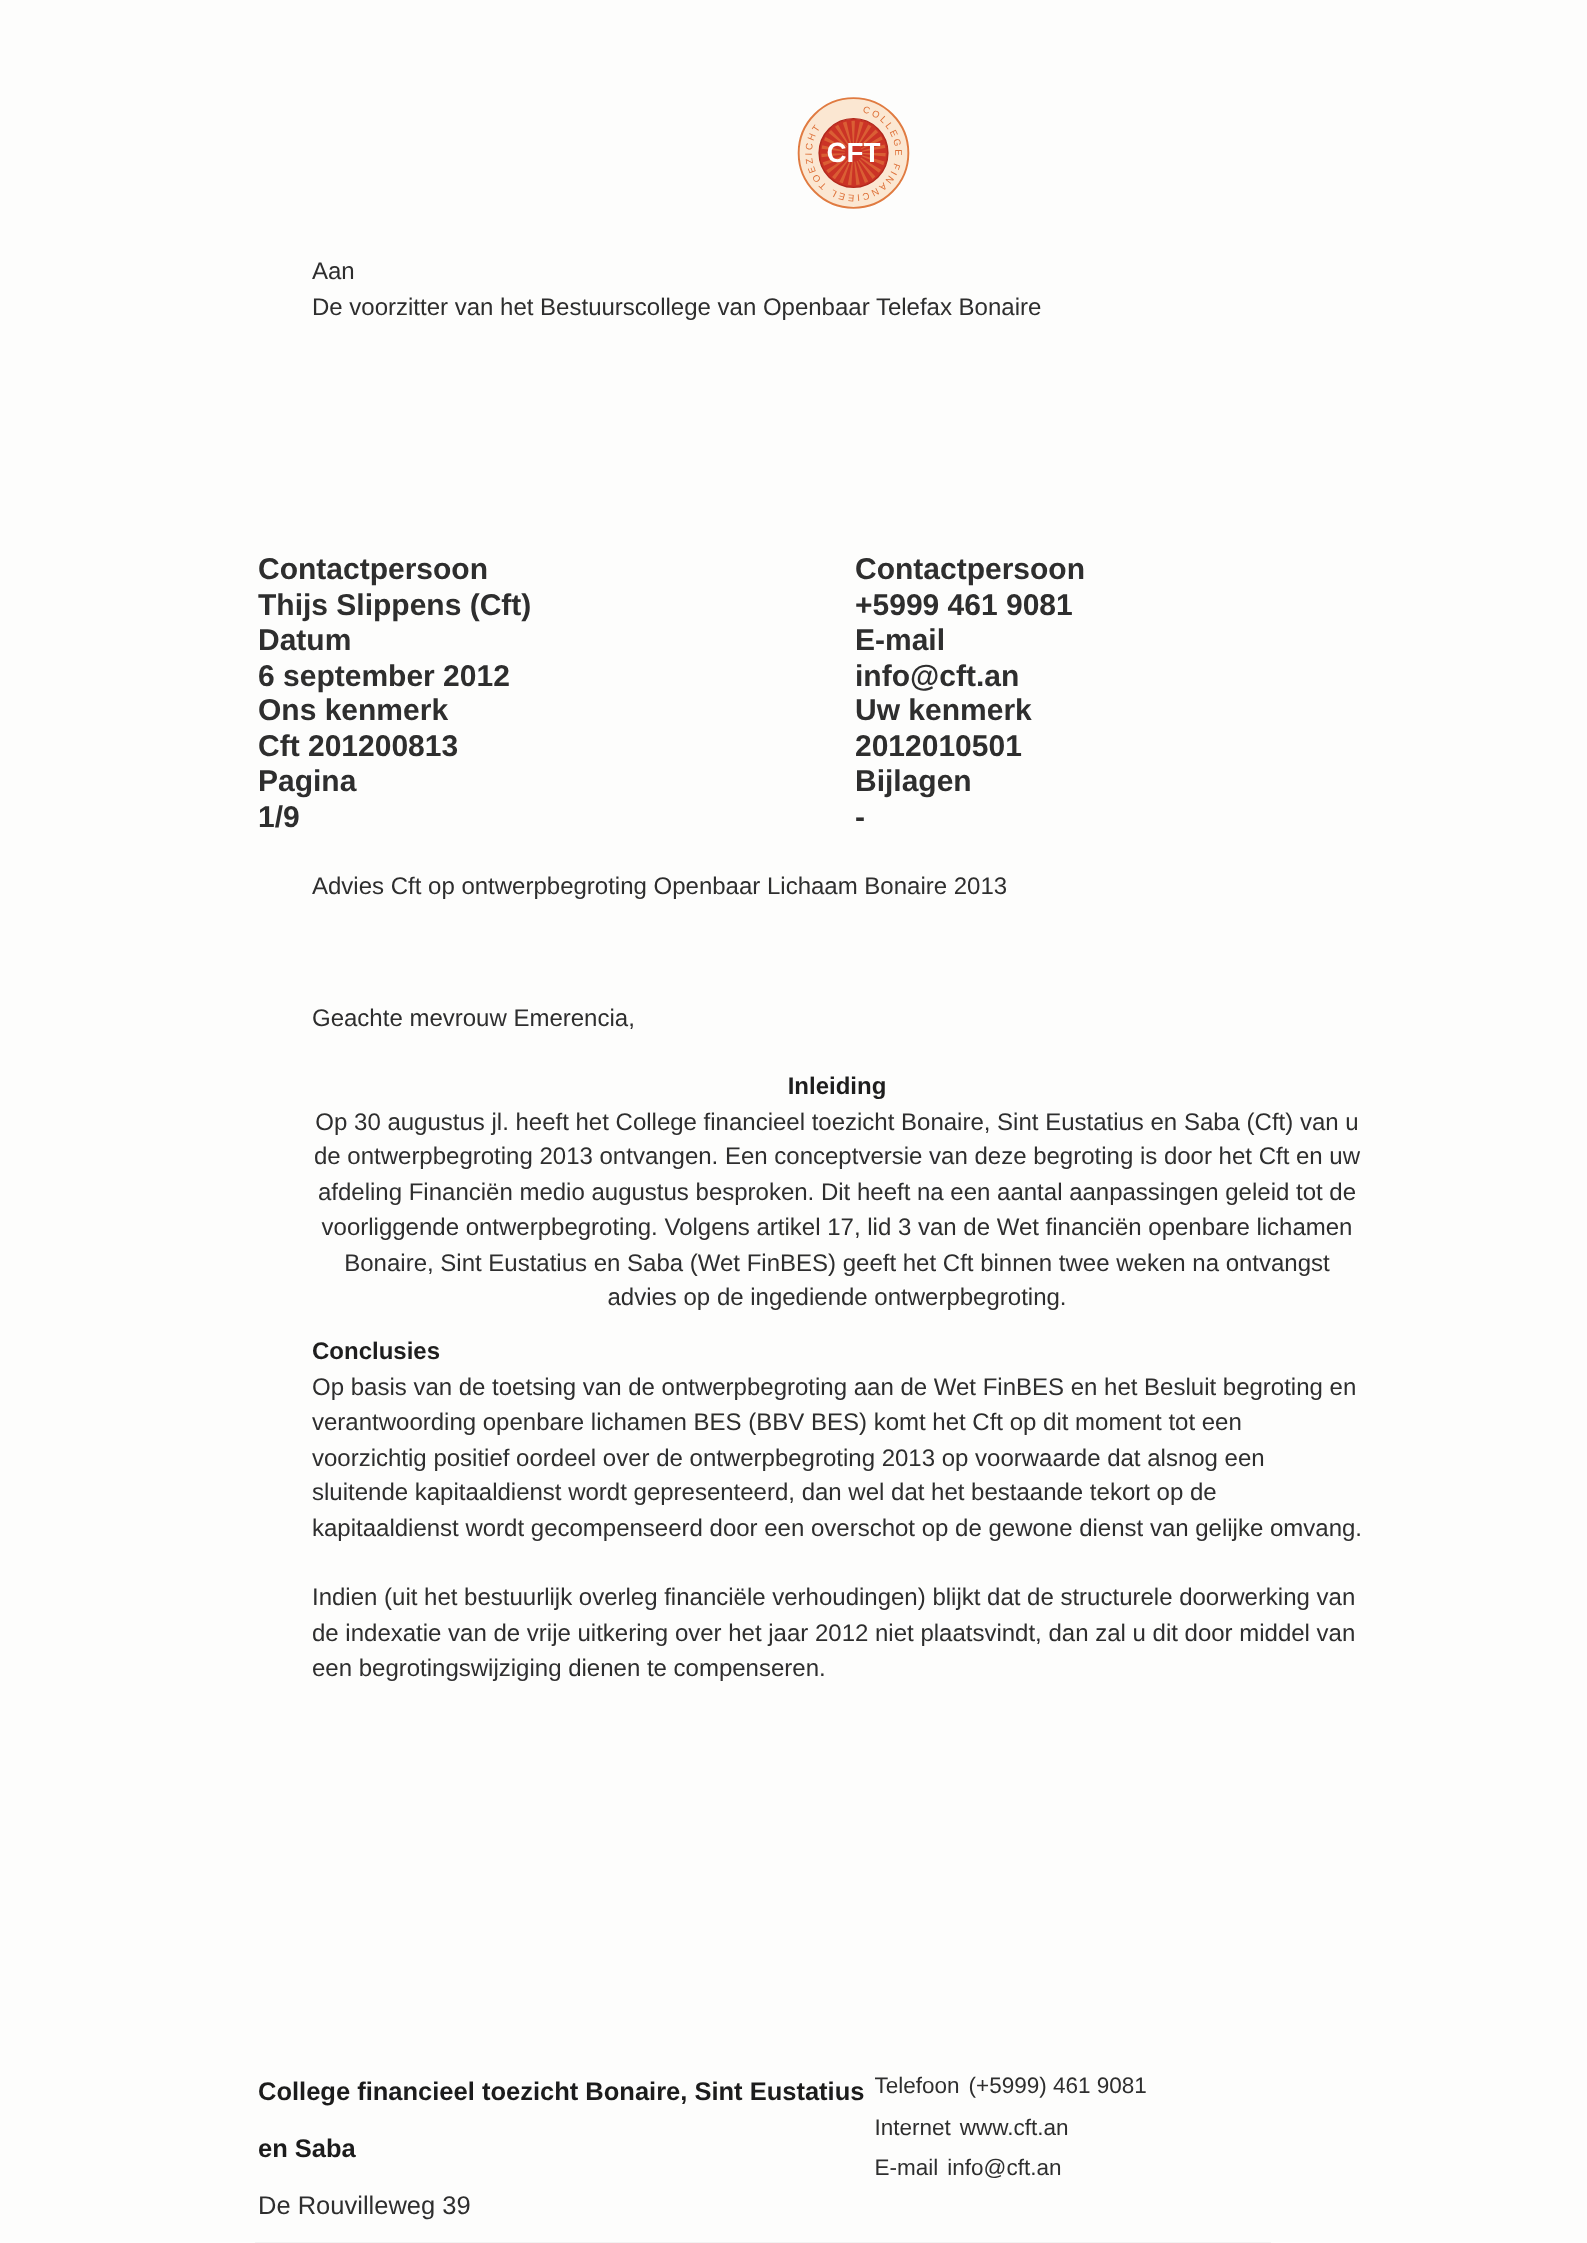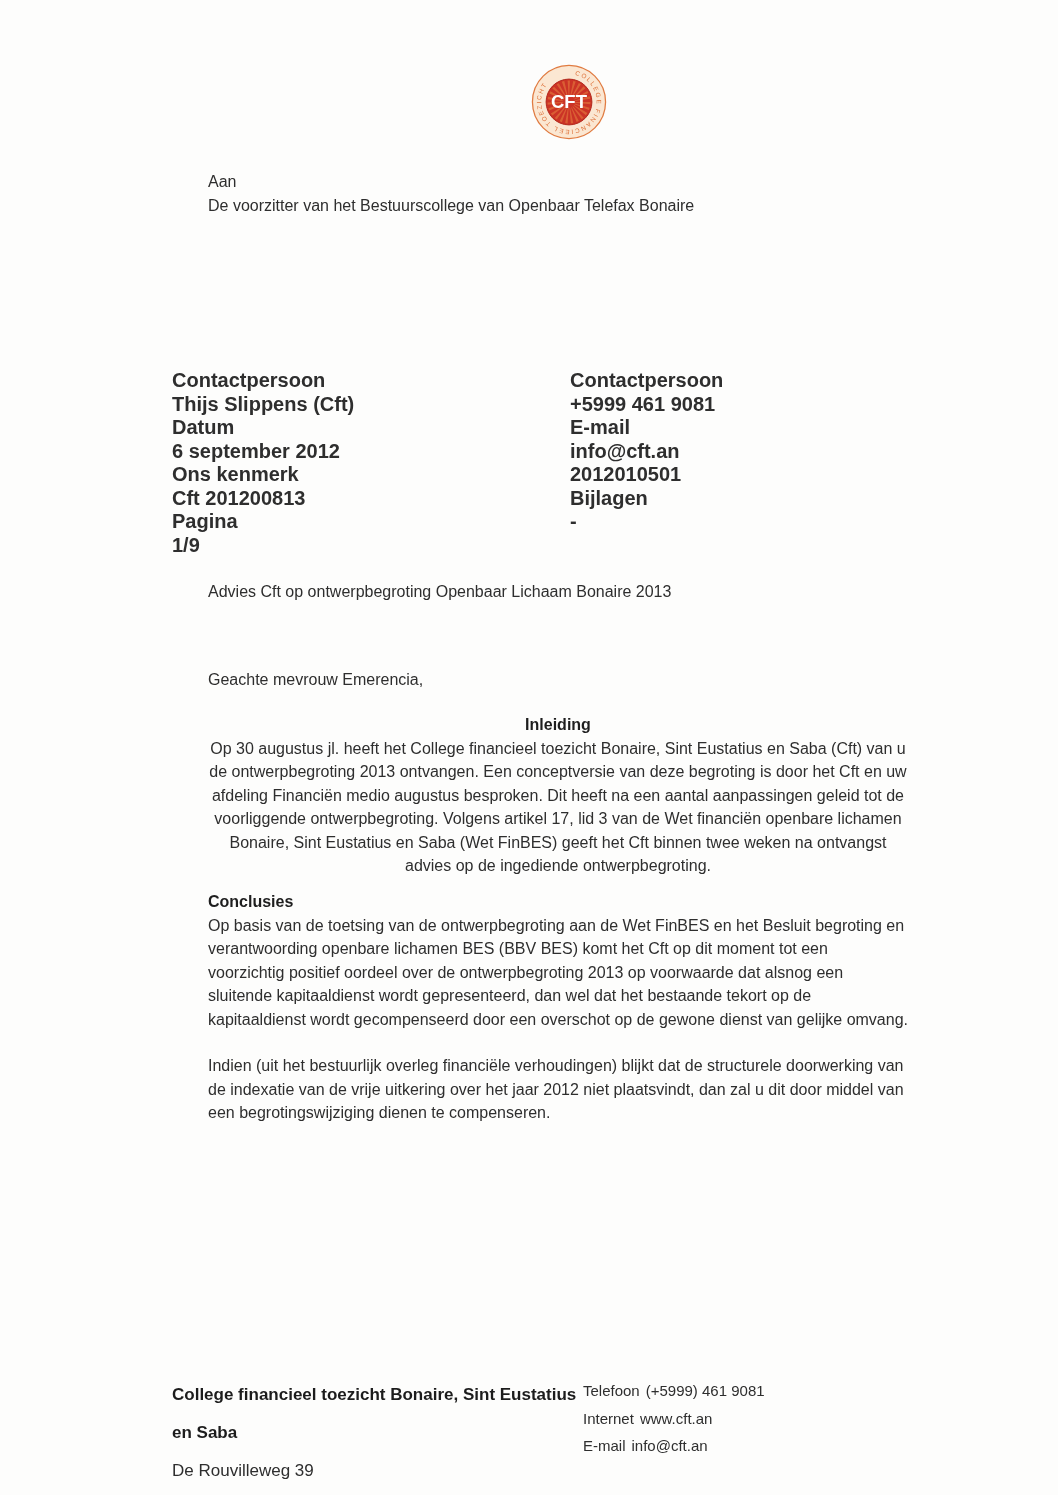--- a/index.html
+++ b/index.html
@@ -70,20 +70,21 @@
       <div class="plain">Ons kenmerk</div>
       <div class="plain">Cft 201200813</div>
       <div class="plain">Pagina</div>
       <div class="plain">1/9</div>
     </div>
     <div class="meta-col right">
       <div class="plain">Contactpersoon</div>
       <div class="plain">+5999 461 9081</div>
       <div class="plain">E-mail</div>
       <div class="plain">info@cft.an</div>
+      <div class="plain">Uw kenmerk</div>
       <div class="plain">2012010501</div>
       <div class="plain">Bijlagen</div>
       <div class="plain">-</div>
     </div>
   </div>
 
   <div class="abs subject body-text">
     <div class="plain">Advies Cft op ontwerpbegroting Openbaar Lichaam Bonaire 2013</div>
   </div>
 

